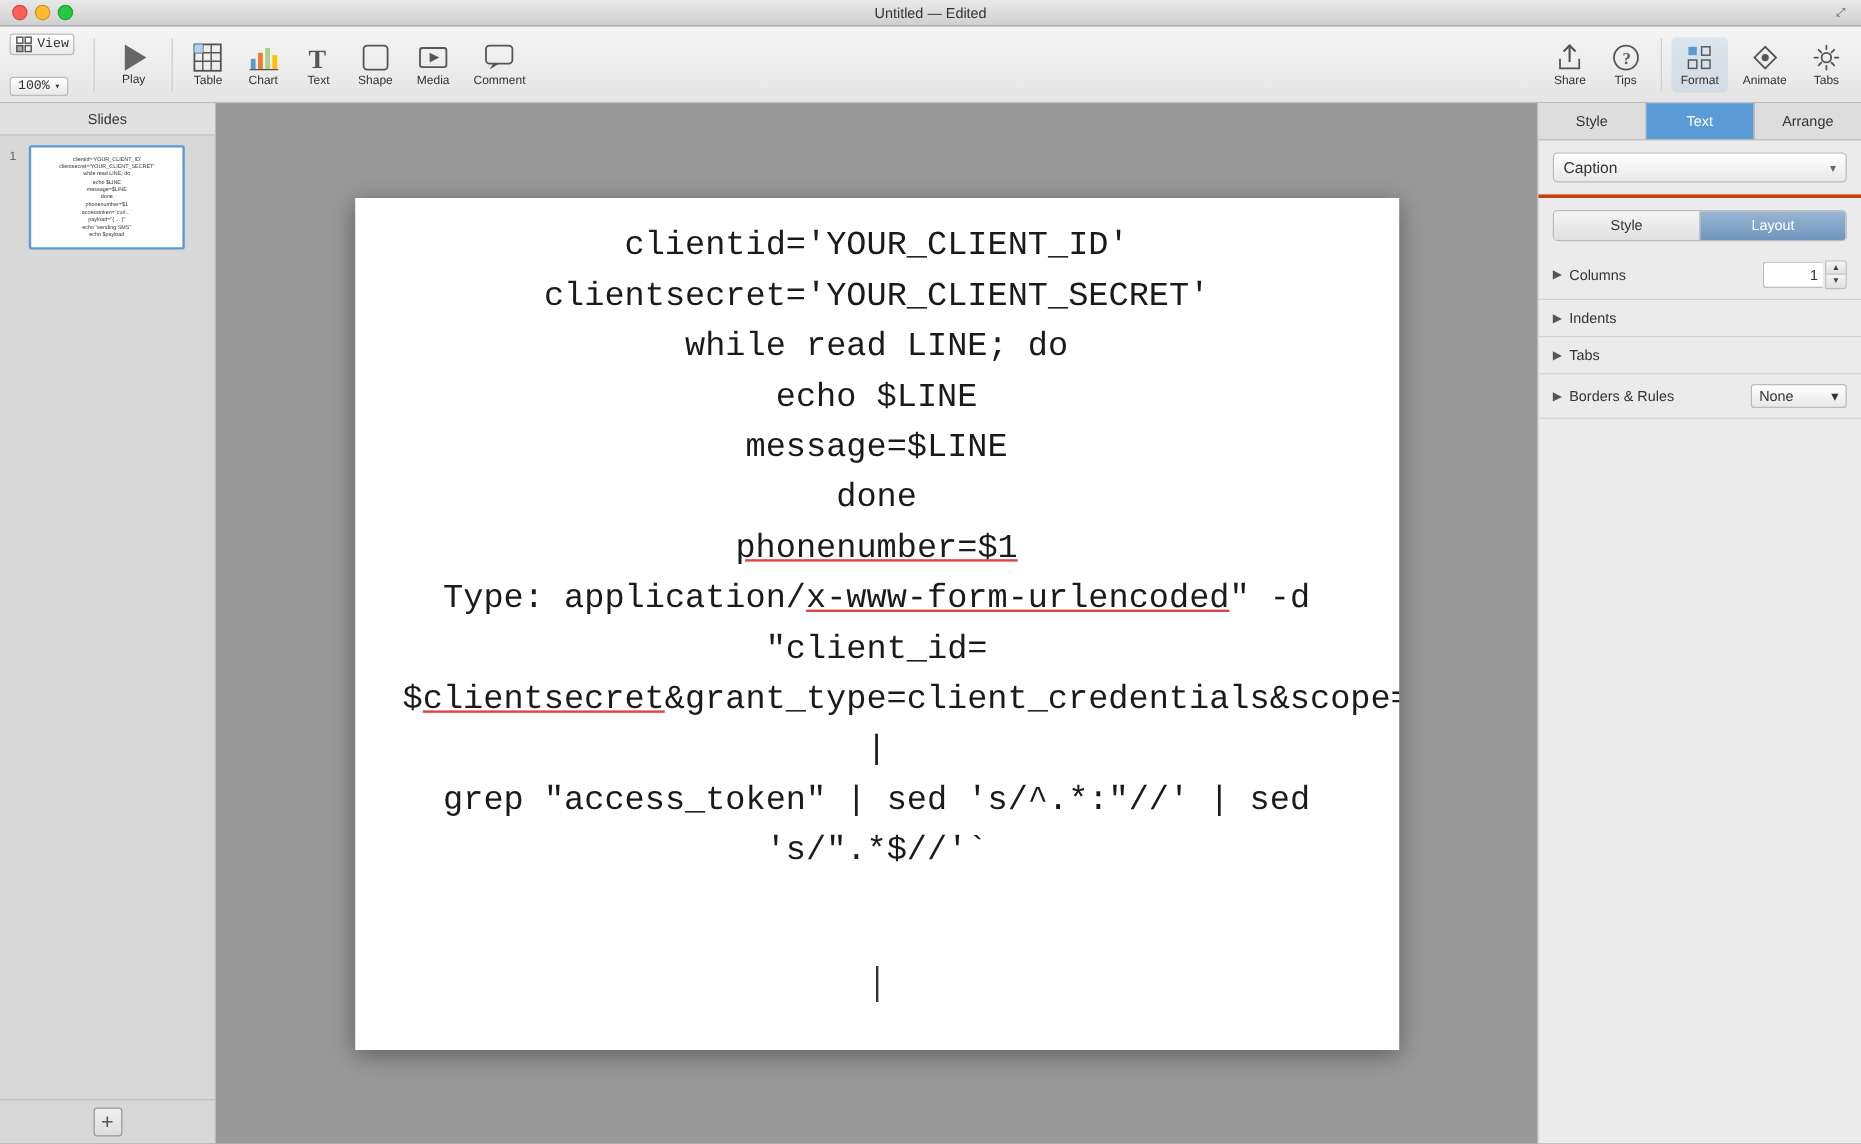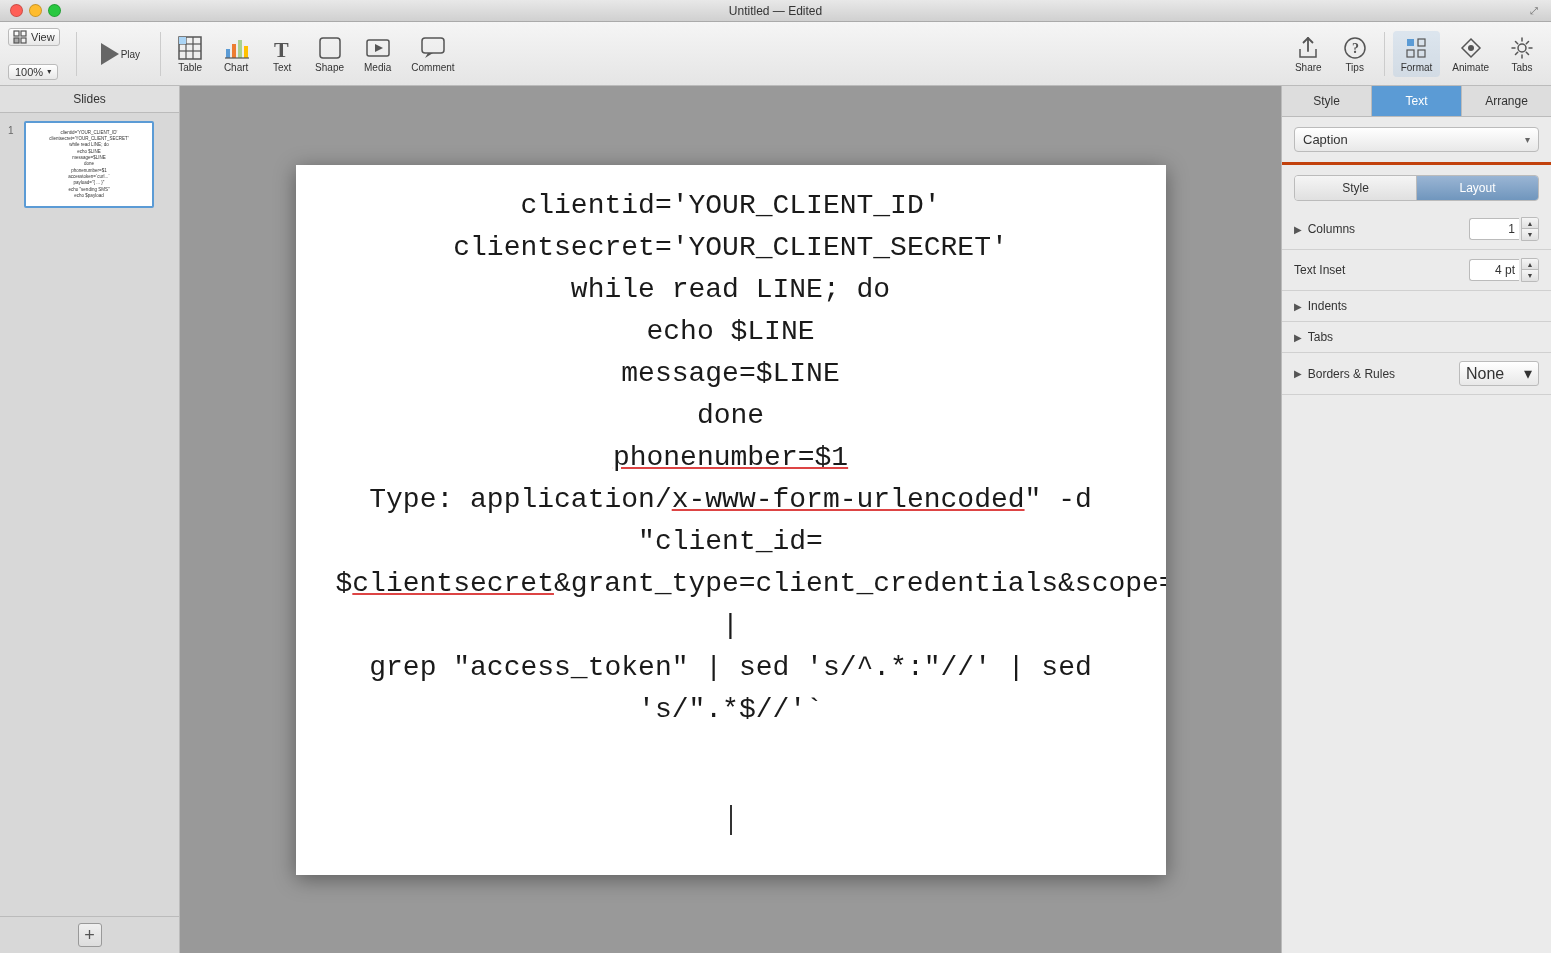--- a/index.html
+++ b/index.html
@@ -86,20 +86,21 @@
       height: 44px;
       background: #ccc;
       margin: 0 4px;
     }
     .view-zoom-group {
       display: flex;
       flex-direction: column;
       align-items: flex-start;
       gap: 18px;
       margin-right: 8px;
+      font-family: Liberation Mono, monospace;
     }
     .view-btn, .zoom-btn {
       display: flex;
       align-items: center;
       gap: 4px;
       font-size: 11px;
       color: #333;
       cursor: pointer;
       padding: 1px 4px;
       background: linear-gradient(to bottom, #fff, #e8e8e8);
@@ -107,21 +108,21 @@
       border-radius: 3px;
     }
     .zoom-btn {
       padding: 1px 6px;
     }
     .zoom-btn .arrow {
       font-size: 8px;
     }
     .play-group {
       display: flex;
-      flex-direction: row;
+      flex-direction: column;
       align-items: center;
       justify-content: center;
       padding: 4px 12px;
       cursor: pointer;
     }
     .play-icon {
       width: 24px;
       height: 24px;
       display: flex;
       align-items: center;
@@ -405,21 +406,21 @@
     }
     .stepper-btn:first-child { border-bottom: 1px solid #bbb; }
 
     .panel-row-dropdown {
       display: flex;
       align-items: center;
       background: linear-gradient(to bottom, #fff, #e8e8e8);
       border: 1px solid #bbb;
       border-radius: 3px;
       padding: 2px 6px;
-      font-size: 16px;
+      font-size: 12px;
       color: #333;
       cursor: pointer;
       gap: 6px;
       min-width: 80px;
       justify-content: space-between;
     }
 
     
     .tb-icon {
       width: 26px;
@@ -693,32 +694,20 @@
       </div>
       <div class="panel-row-value">
         <input class="stepper-input" type="text" value="1" style="">
         <div class="stepper-btns">
           <div class="stepper-btn">▲</div>
           <div class="stepper-btn">▼</div>
         </div>
       </div>
     </div>
 
-    <div class="panel-row">
-      <div class="panel-row-label">
-        <span>Text Inset</span>
-      </div>
-      <div class="panel-row-value">
-        <input class="stepper-input" type="text" value="4 pt" style="">
-        <div class="stepper-btns">
-          <div class="stepper-btn">▲</div>
-          <div class="stepper-btn">▼</div>
-        </div>
-      </div>
-    </div>
 
     <div class="panel-row">
       <div class="panel-row-label">
         <span class="chevron">▶</span>
         <span>Indents</span>
       </div>
     </div>
 
     <div class="panel-row">
       <div class="panel-row-label">

